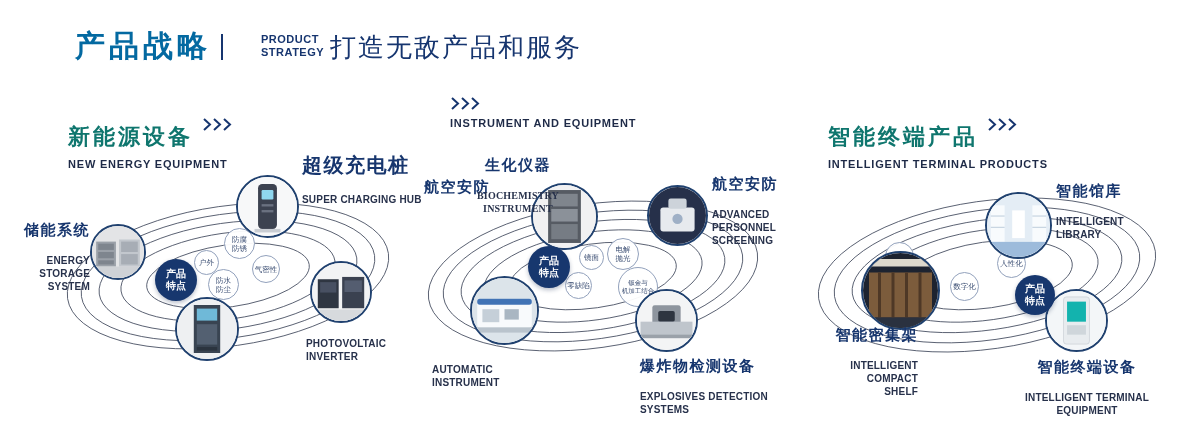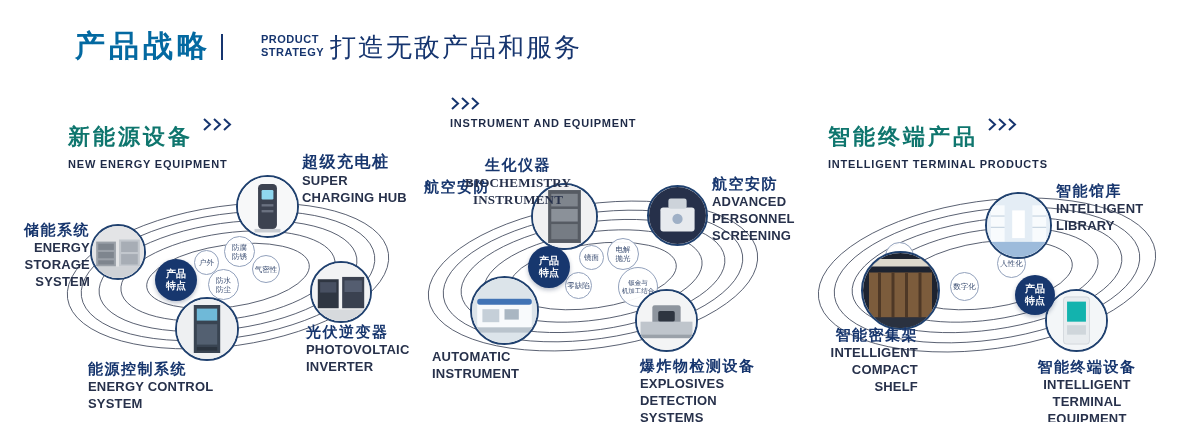--- a/index.html
+++ b/index.html
@@ -31,21 +31,21 @@
   .badge { position:absolute; border-radius:50%; background:#17376e; color:#ffffff; display:flex; align-items:center; justify-content:center;
            text-align:center; font-size:10px; font-weight:bold; line-height:1.25; white-space:pre-line; z-index:4; box-shadow:0 2px 4px rgba(20,40,80,.3); }
 
   
   .bubble { position:absolute; border-radius:50%; border:1px solid #92a1bc; background:rgba(255,255,255,.95); color:#3a4d72;
             display:flex; align-items:center; justify-content:center; text-align:center; font-size:7.5px; line-height:1.2; white-space:pre-line; z-index:2; }
 
   
   .plabel { position:absolute; z-index:5; }
   .plabel .cn { font-size:15px; font-weight:bold; color:#17366e; letter-spacing:1.5px; }
-  .plabel .en { font-size:13px; font-weight:bold; color:#27314b; letter-spacing:0.2px; line-height:1.3; margin-top:0; white-space:pre-line; }
+  .plabel .en { font-size:10px; font-weight:bold; color:#27314b; letter-spacing:0.2px; line-height:1.3; margin-top:14px; white-space:pre-line; }
   .ta-r { text-align:right; }
   .ta-c { text-align:center; }
 </style>
 </head>
 <body>
 
 <div class="canvas">
 
   <div class="hdr-cn">产品战略</div>
   <div class="hdr-divider"></div>
@@ -168,42 +168,37 @@
         <rect x="28" y="10" width="44" height="80" fill="#394452"></rect>
         <rect x="33" y="16" width="34" height="20" fill="#6fb9d8"></rect>
         <rect x="33" y="42" width="34" height="34" fill="#536071"></rect>
         <rect x="33" y="80" width="34" height="6" fill="#2b343f"></rect>
     </svg>
   </div>
 
   <div class="badge" style="left:155px; top:259px; width:42px; height:42px;">产品
 特点</div>
   <div class="bubble" style="left:194px; top:250px; width:25px; height:25px;">户外</div>
-  <div class="bubble" style="left:224px; top:236px; width:31px; height:31px;">防腐
+  <div class="bubble" style="left:224px; top:228px; width:31px; height:31px;">防腐
 防锈</div>
   <div class="bubble" style="left:252px; top:255px; width:28px; height:28px;">气密性</div>
   <div class="bubble" style="left:208px; top:269px; width:31px; height:31px;">防水
 防尘</div>
 
   <div class="plabel ta-r" style="left:10px; top:221px; width:80px;">
     <div class="cn">储能系统</div>
     <div class="en">ENERGY STORAGE
 SYSTEM</div>
   </div>
   <div class="plabel" style="left:302px; top:152px; width:120px;">
-    <div class="cn" style="font-size:16px;">超级充电桩</div>
+    <div class="cn" style="font-size:20px;">超级充电桩</div>
     <div class="en">SUPER CHARGING HUB</div>
   </div>
   <div class="plabel" style="left:306px; top:323px; width:120px;">
-    <div class="cn">光伏逆变器</div>
     <div class="en">PHOTOVOLTAIC INVERTER</div>
-  </div>
-  <div class="plabel" style="left:88px; top:360px; width:140px;">
-    <div class="cn">能源控制系统</div>
-    <div class="en">ENERGY CONTROL SYSTEM</div>
   </div>
 
   <div class="circle" style="left:531px; top:183px; width:67px; height:67px;">
     <svg viewBox="0 0 100 100" preserveAspectRatio="xMidYMid slice">
       <rect width="100" height="100" fill="#f1f1f2"></rect>
         <rect x="24" y="8" width="52" height="84" fill="#565b63"></rect>
         <rect x="29" y="14" width="42" height="20" fill="#7f858d"></rect>
         <rect x="29" y="38" width="42" height="20" fill="#8b9199"></rect>
         <rect x="29" y="62" width="42" height="24" fill="#767c84"></rect>
     </svg>

